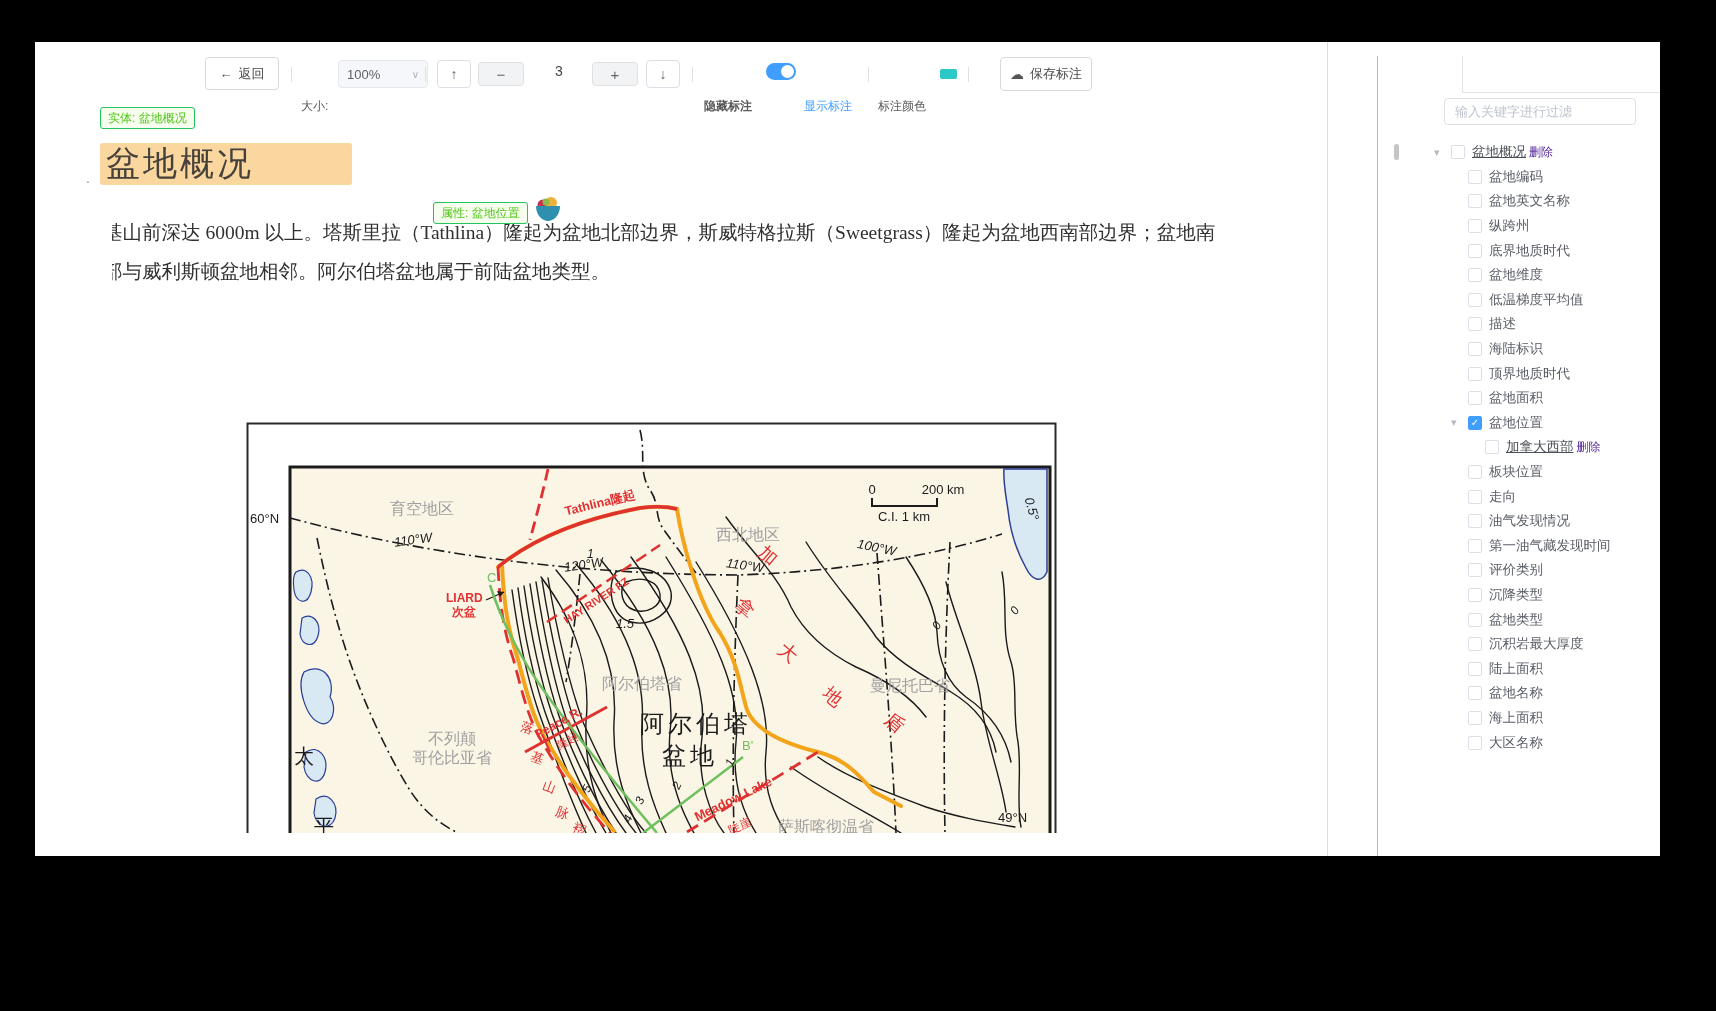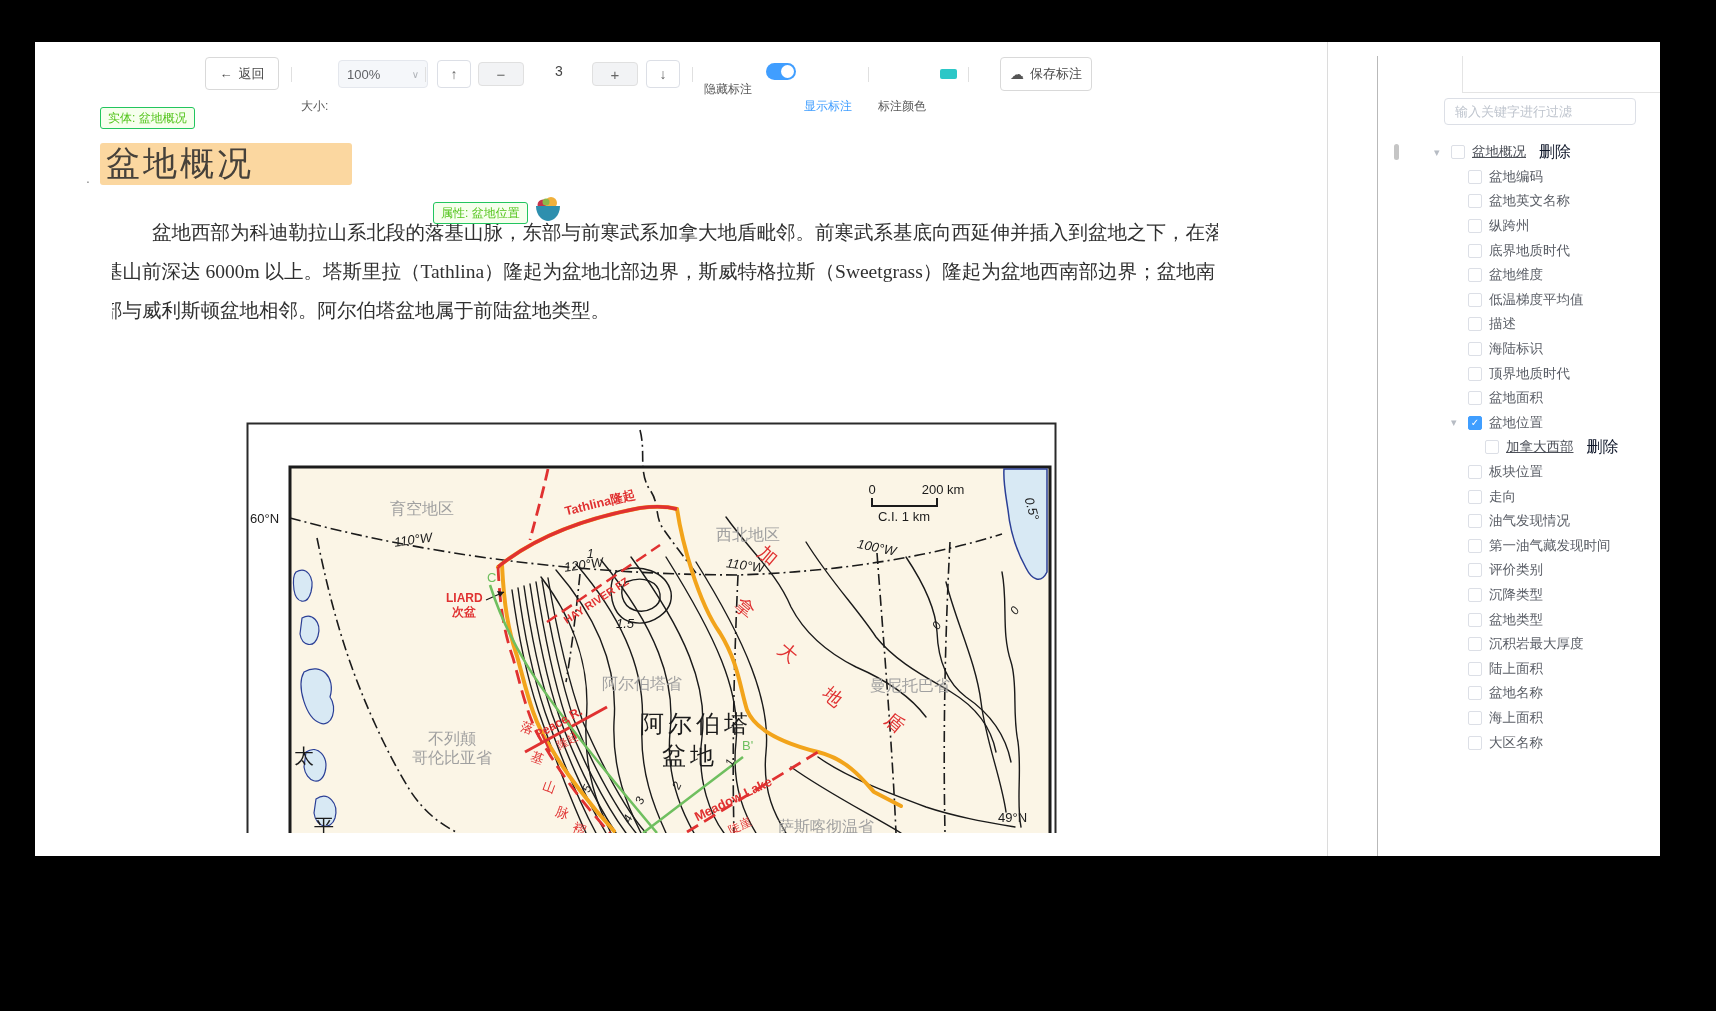--- a/index.html
+++ b/index.html
@@ -38,21 +38,21 @@
   .filter-input{border:1px solid #dcdfe6;border-radius:4px;font-size:13px;color:#606266;
     padding:0 10px;outline:none;background:#fff;box-sizing:border-box;}
   .filter-input::placeholder{color:#bfc5ce;}
   .tree-row{height:24.6px;display:flex;align-items:center;font-size:13.5px;color:#5a5e66;}
   .tree-arrow{width:17px;color:#b7bcc4;font-size:11px;flex:0 0 17px;cursor:pointer;}
   .cb{width:14px;height:14px;border:1px solid #dcdfe6;border-radius:2px;background:#fff;flex:0 0 14px;
     margin-right:7px;display:flex;align-items:center;justify-content:center;box-sizing:border-box;cursor:pointer;}
   .cb.checked{background:#409eff;border-color:#409eff;color:#fff;font-size:10px;}
   .tree-label{cursor:pointer;white-space:nowrap;}
   .tree-label.u{text-decoration:underline;color:#4c5058;}
-  .del-link{color:#0f172a;font-size:16px;margin-left:13px;cursor:pointer;white-space:nowrap;}
+  .del-link{color:#4c1d95;font-size:12px;margin-left:3px;cursor:pointer;white-space:nowrap;}
   
   .map-txt{font-family:"Liberation Sans","DejaVu Sans",sans-serif;}
 </style>
 </head>
 <body>
 
 <div class="window">
 
   <div>
     <button class="tb-btn abs" style="left:170px;top:15px;width:74px;height:33px;">
@@ -73,21 +73,21 @@
       <span>−</span>
     </button>
     <div class="abs" style="left:508px;top:21px;width:32px;text-align:center;font-size:14px;color:#444;">3</div>
     <button class="tb-step abs" style="left:557px;top:20px;width:46px;height:24px;">
       <span>+</span>
     </button>
     <button class="tb-arrowbtn abs" style="left:611px;top:18px;width:34px;height:28px;">
       <span>↓</span>
     </button>
     <div class="tb-sep abs" style="left:657px;top:25px;"></div>
-    <span class="tb-label abs" style="left:669px;top:7px;">隐藏标注</span>
+    <span class="tb-label abs" style="left:669px;top:24px;font-weight:bold;">隐藏标注</span>
     <div class="toggle abs" style="left:731px;top:21px;">
       <div class="knob"></div>
     </div>
     <span class="tb-label blue-text abs" style="left:769px;top:24px;">显示标注</span>
     <div class="tb-sep abs" style="left:833px;top:25px;"></div>
     <span class="tb-label abs" style="left:843px;top:24px;">标注颜色</span>
     <div class="swatch abs" style="left:905px;top:27px;width:17px;height:10px;background:#2cc7c7;"></div>
     <div class="tb-sep abs" style="left:933px;top:25px;"></div>
     <button class="tb-btn abs" style="left:965px;top:15px;width:92px;height:34px;">
       <span style="font-size:14px;color:#555;">☁</span>
@@ -107,23 +107,20 @@
 
     <span class="tag abs" style="left:398px;top:160px;z-index:3;">属性: 盆地位置</span>
     <svg class="abs" style="left:498px;top:152px;z-index:3;" width="30" height="30" viewBox="0 0 30 30">
       <circle cx="10" cy="11" r="5.5" fill="#c5344c"></circle>
       <circle cx="18" cy="9" r="6" fill="#f0b03c"></circle>
       <circle cx="13" cy="8" r="3.5" fill="#8db84a"></circle>
       <path d="M3,12 C3,22 10,27 15,27 C20,27 27,22 27,12 Z" fill="#2e8fae"></path>
     </svg>
 
     <div class="doc-clip abs" style="left:77px;top:172px;width:1106px;height:205px;">
-      <div class="p-line doc-serif">
-        <span style="padding-left:40px;">盆地西部为科迪勒拉山系北段的落基山脉，东部与前寒武系加拿大地盾毗邻。前寒武系基底向西延伸并插入到盆地之下，在落</span>
-      </div>
       <div class="p-line doc-serif" style="margin-left:-9px;">基山前深达 6000m 以上。塔斯里拉（Tathlina）隆起为盆地北部边界，斯威特格拉斯（Sweetgrass）隆起为盆地西南部边界；盆地南</div>
       <div class="p-line doc-serif" style="margin-left:-9px;">部与威利斯顿盆地相邻。阿尔伯塔盆地属于前陆盆地类型。</div>
     </div>
 
     <svg class="abs map-txt" style="left:211px;top:380px;" width="816" height="411" viewBox="0 0 816 411">
       <rect x="1.5" y="1.5" width="808" height="520" fill="#ffffff" stroke="#2a2a2a" stroke-width="2"></rect>
       <rect x="44" y="45" width="760" height="480" fill="#fbf5e6" stroke="#1b1b1b" stroke-width="3"></rect>
 
       <g>
         <path d="M758,47 L801,47 L801,150 C795,162 786,158 780,146 C770,128 764,108 762,88 C760,74 757,60 758,47 Z" fill="#d8e9f4" stroke="#2b3f96" stroke-width="1.5"></path>

